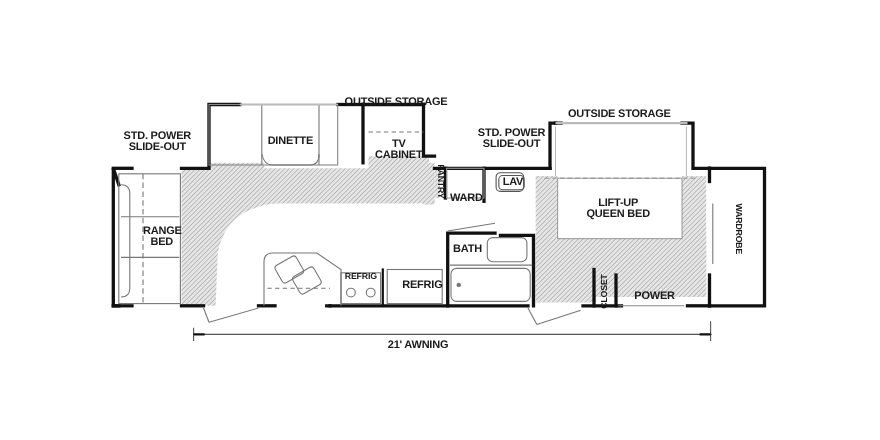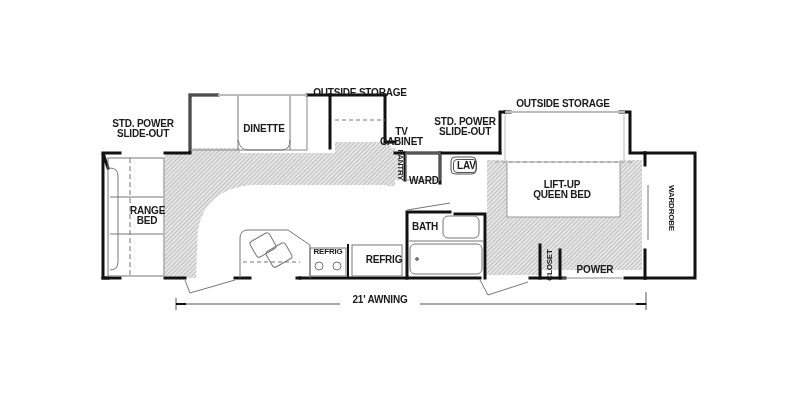--- a/index.html
+++ b/index.html
@@ -137,21 +137,21 @@
     <line x1="636" y1="304" x2="646" y2="304" stroke="#111" stroke-width="2"></line>
   </g>
 </svg>
 
 <div class="lbl" style="left:108px; top:119px; width:70px;">
   <div>STD. POWER</div>
   <div>SLIDE-OUT</div>
 </div>
 <div class="lbl" style="left:310px; top:88px; width:100px;">OUTSIDE STORAGE</div>
 <div class="lbl" style="left:238px; top:124px; width:52px;">DINETTE</div>
-<div class="lbl" style="left:333px; top:127px; width:59px;margin-left:39px;">
+<div class="lbl" style="left:333px; top:127px; width:59px;">
   <div>TV</div>
   <div>CABINET</div>
 </div>
 <div class="lbl rot90" style="left:380px; top:160px; width:40px; font-size:8px;">PANTRY</div>
 <div class="lbl" style="left:409px; top:176px; width:30px;">WARD</div>
 <div class="lbl boxed" style="left:453px; top:159px; width:16px;">LAV</div>
 <div class="lbl" style="left:430px; top:117px; width:70px;">
   <div>STD. POWER</div>
   <div>SLIDE-OUT</div>
 </div>
@@ -163,13 +163,13 @@
 <div class="lbl rot90" style="left:641px; top:203px; width:60px; font-size:8px;">WARDROBE</div>
 <div class="lbl" style="left:130px; top:206px; width:34px;">
   <div>RANGE</div>
   <div>BED</div>
 </div>
 <div class="lbl" style="left:309px; top:247px; width:38px; font-size:8px;">REFRIG</div>
 <div class="lbl" style="left:352px; top:255px; width:64px;">REFRIG</div>
 <div class="lbl" style="left:410px; top:222px; width:30px;">BATH</div>
 <div class="lbl rot-90" style="left:530px; top:260px; width:40px; font-size:8px;">CLOSET</div>
 <div class="lbl" style="left:570px; top:265px; width:50px;">POWER</div>
-<div class="lbl" style="left:340px; top:295px; width:80px; background:#fff;">21' AWNING</div>
+<div class="lbl" style="left:340px; top:309px; width:80px; background:#fff;">21' AWNING</div>
 
 </body></html>

